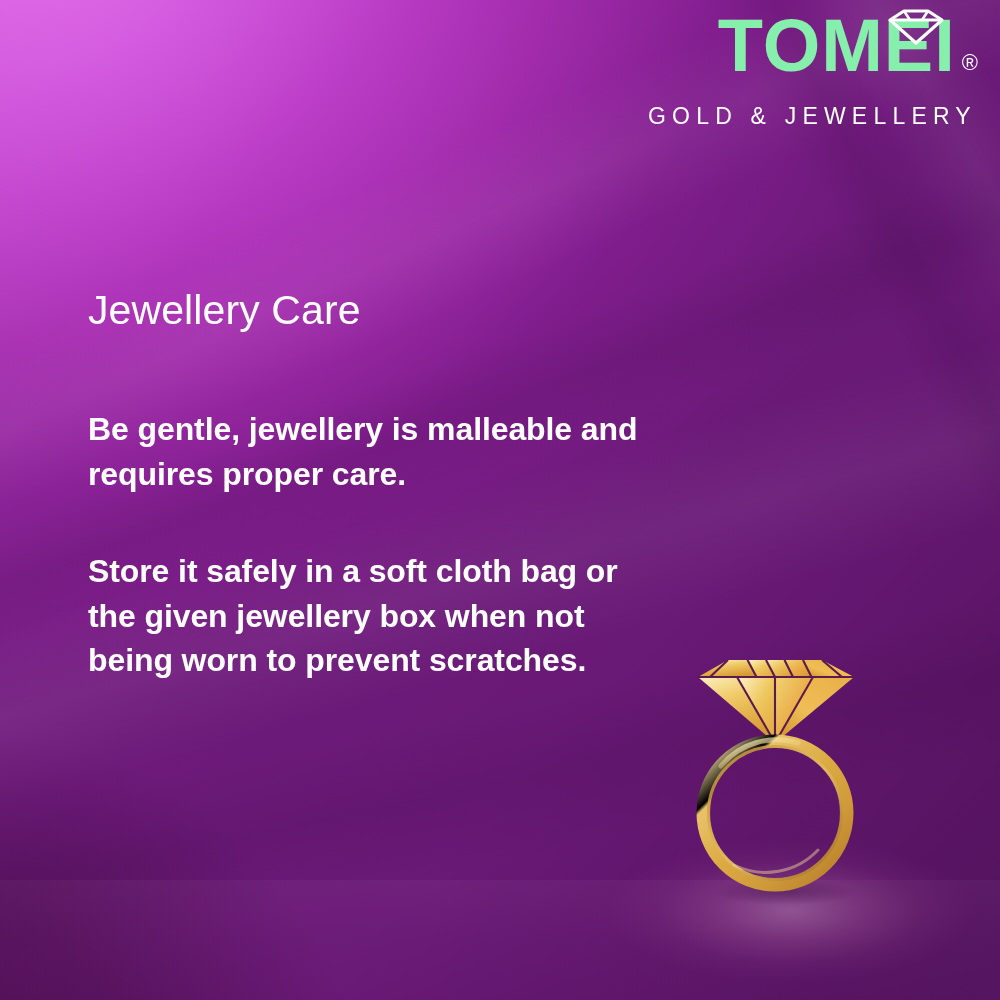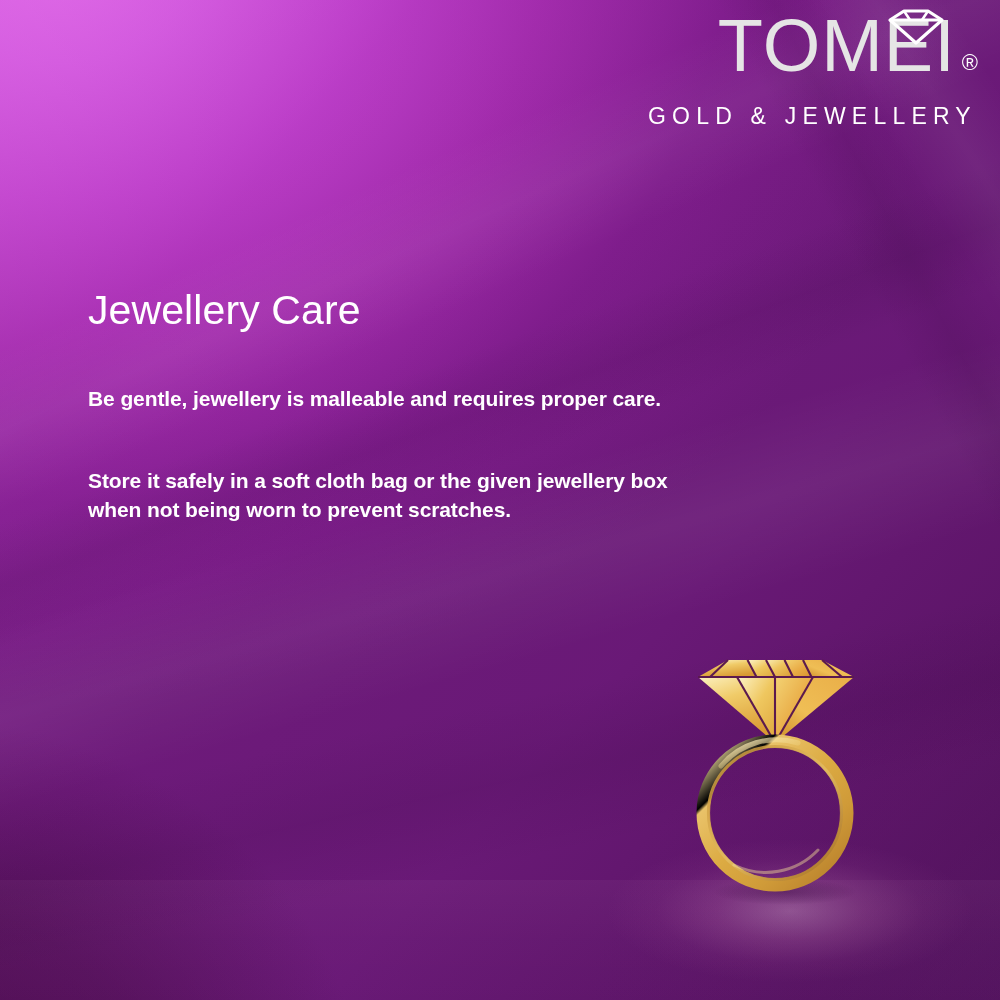--- a/index.html
+++ b/index.html
@@ -90,22 +90,22 @@
   .logo-diamond {
     position:absolute; right:30px; top:-2px;
     width:64px; height:38px;
   }
   .logo-row {
     display:flex; align-items:flex-start; justify-content:flex-end;
     gap:2px;
   }
   .logo-word {
     font-size:74px;
-    font-weight:normal;
-    color:#e5e5e5;
+    font-weight:bold;
+    color:#86efac;
     letter-spacing:1px;
     line-height:0.96;
     font-family:"Liberation Sans", sans-serif;
   }
   .logo-reg {
     font-size:22px;
     color:#ffffff;
     line-height:1;
     margin-top:42px;
     margin-left:4px;
@@ -128,25 +128,25 @@
     left:88px; top:288px;
     width:580px;
     z-index:5;
   }
   .headline {
     font-size:41px;
     font-weight:normal;
     color:#ffffff;
     line-height:1.1;
     letter-spacing:0.1px;
-    margin-bottom:51px;
+    margin-bottom:74px;
     font-family:"Liberation Sans", sans-serif;
   }
   .para {
-    font-size:21px;
+    font-size:32px;
     font-weight:bold;
     color:#ffffff;
     line-height:1.39;
     letter-spacing:-0.1px;
     font-family:"Liberation Sans", sans-serif;
   }
   .para + .para { margin-top:53px; }
 
   
   .ring-art {

